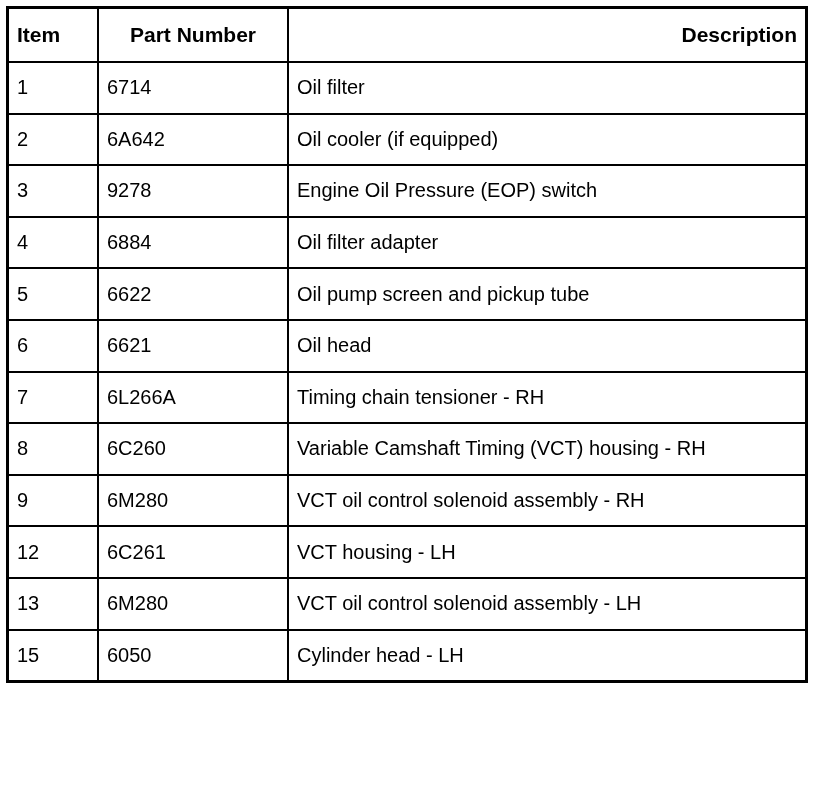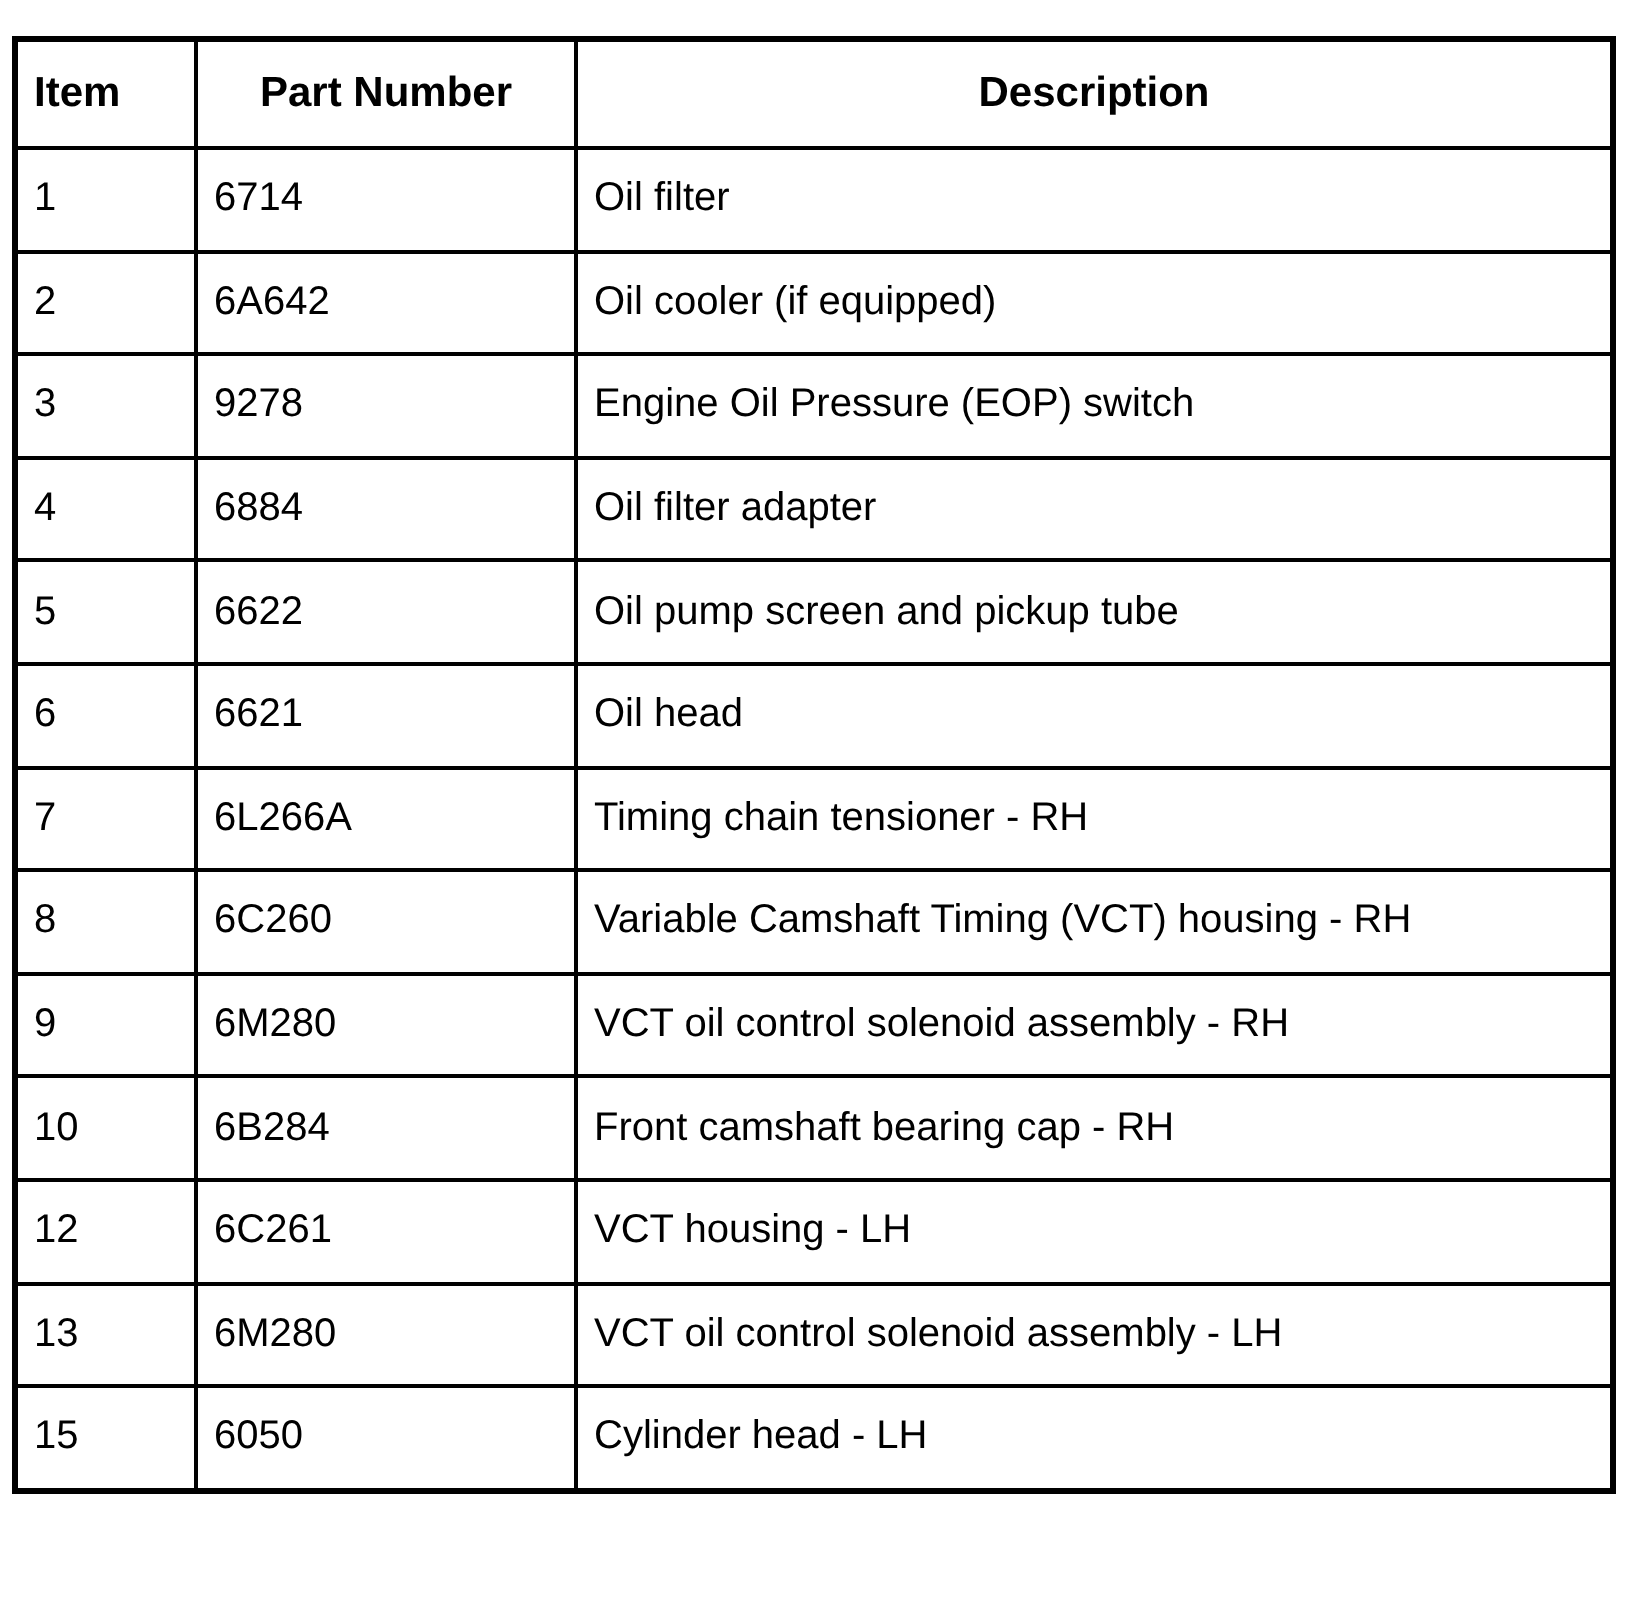--- a/index.html
+++ b/index.html
@@ -11,21 +11,21 @@
     width: 816px;
     height: 808px;
     font-family: "Liberation Sans", sans-serif;
     color: #000000;
     overflow: hidden;
   }
   .sheet {
     box-sizing: border-box;
     width: 816px;
     height: 808px;
-    padding: 18px 8px 6px 6px;
+    padding: 6px 8px 6px 6px;
   }
   table.parts-table {
     border-collapse: collapse;
     width: 802px;
     table-layout: fixed;
     border: 3px solid #000000;
   }
   table.parts-table th,
   table.parts-table td {
     border: 2px solid #000000;
@@ -39,21 +39,21 @@
     overflow: hidden;
   }
   table.parts-table thead th {
     font-weight: bold;
     font-size: 21px;
     height: 52px;
   }
   th.col-item, td.col-item { width: 72px; }
   th.col-part, td.col-part { width: 172px; }
   th.col-desc, td.col-desc { width: auto; }
-  thead th.col-desc { text-align: center; }
+  thead th.col-desc { text-align: right; }
   thead th.col-item { text-align: left; }
   thead th.col-part { text-align: center; }
 </style>
 </head>
 <body>
 
 <div class="sheet">
   <table class="parts-table">
     <thead>
       <tr>
@@ -102,25 +102,20 @@
           <td class="col-item">8</td>
           <td class="col-part">6C260</td>
           <td class="col-desc">Variable Camshaft Timing (VCT) housing - RH</td>
         </tr>
         <tr>
           <td class="col-item">9</td>
           <td class="col-part">6M280</td>
           <td class="col-desc">VCT oil control solenoid assembly - RH</td>
         </tr>
         <tr>
-          <td class="col-item">10</td>
-          <td class="col-part">6B284</td>
-          <td class="col-desc">Front camshaft bearing cap - RH</td>
-        </tr>
-        <tr>
           <td class="col-item">12</td>
           <td class="col-part">6C261</td>
           <td class="col-desc">VCT housing - LH</td>
         </tr>
         <tr>
           <td class="col-item">13</td>
           <td class="col-part">6M280</td>
           <td class="col-desc">VCT oil control solenoid assembly - LH</td>
         </tr>
         <tr>

